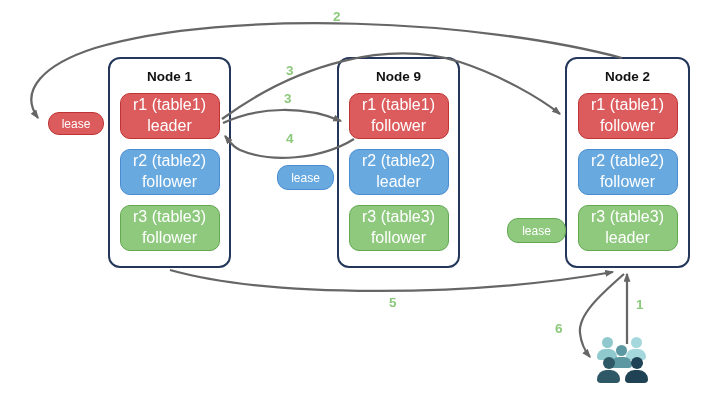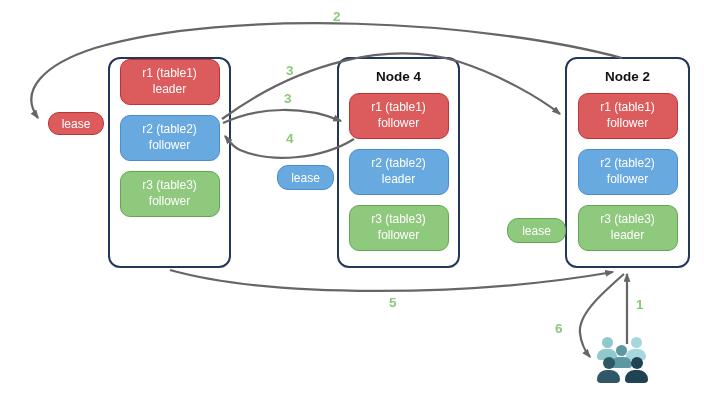--- a/index.html
+++ b/index.html
@@ -11,21 +11,21 @@
     position:absolute;top:57px;width:123px;height:211px;background:#ffffff;
     border:2px solid var(--node-border);border-radius:12px;box-sizing:border-box;
   }
   .node-title{
     text-align:center;margin-top:10px;margin-bottom:9px;
     font-size:13.5px;font-weight:bold;color:var(--node-title);
   }
   .replica{
     width:100px;height:46px;margin:0 auto 10px auto;border-radius:10px;
     display:flex;flex-direction:column;align-items:center;justify-content:center;
-    color:var(--replica-text);font-size:12px;line-height:1.3;box-sizing:border-box;
+    color:var(--replica-text);font-size:16px;line-height:1.3;box-sizing:border-box;
     text-align:center;
   }
   .c-red{background:var(--red-fill);border:1.5px solid var(--red-border);}
   .c-blue{background:var(--blue-fill);border:1.5px solid var(--blue-border);}
   .c-green{background:var(--green-fill);border:1.5px solid var(--green-border);}
   .lease{
     position:absolute;display:flex;align-items:center;justify-content:center;
     color:var(--replica-text);font-size:12px;border-radius:11px;box-sizing:border-box;
   }
   .lease.red{left:48px;top:112px;width:56px;height:23px;background:var(--red-fill);border:1.5px solid var(--red-border);}
@@ -39,36 +39,37 @@
   .person{position:absolute;z-index:2;}
   .person .head{border-radius:50%;margin:0 auto;background:var(--pc);}
   .person .body{border-radius:10px 10px 4px 4px;margin-top:1px;background:var(--pc);}
 </style>
 </head>
 <body>
 
 <div class="canvas">
 
   <div class="node" style="left:108px">
+    <div class="node-title">Node 1</div>
     <div class="replica c-red">
       <span>r1 (table1)</span>
       <span>leader</span>
     </div>
     <div class="replica c-blue">
       <span>r2 (table2)</span>
       <span>follower</span>
     </div>
     <div class="replica c-green">
       <span>r3 (table3)</span>
       <span>follower</span>
     </div>
   </div>
 
   <div class="node" style="left:337px">
-    <div class="node-title">Node 4</div>
+    <div class="node-title">Node 9</div>
     <div class="replica c-red">
       <span>r1 (table1)</span>
       <span>follower</span>
     </div>
     <div class="replica c-blue">
       <span>r2 (table2)</span>
       <span>leader</span>
     </div>
     <div class="replica c-green">
       <span>r3 (table3)</span>

